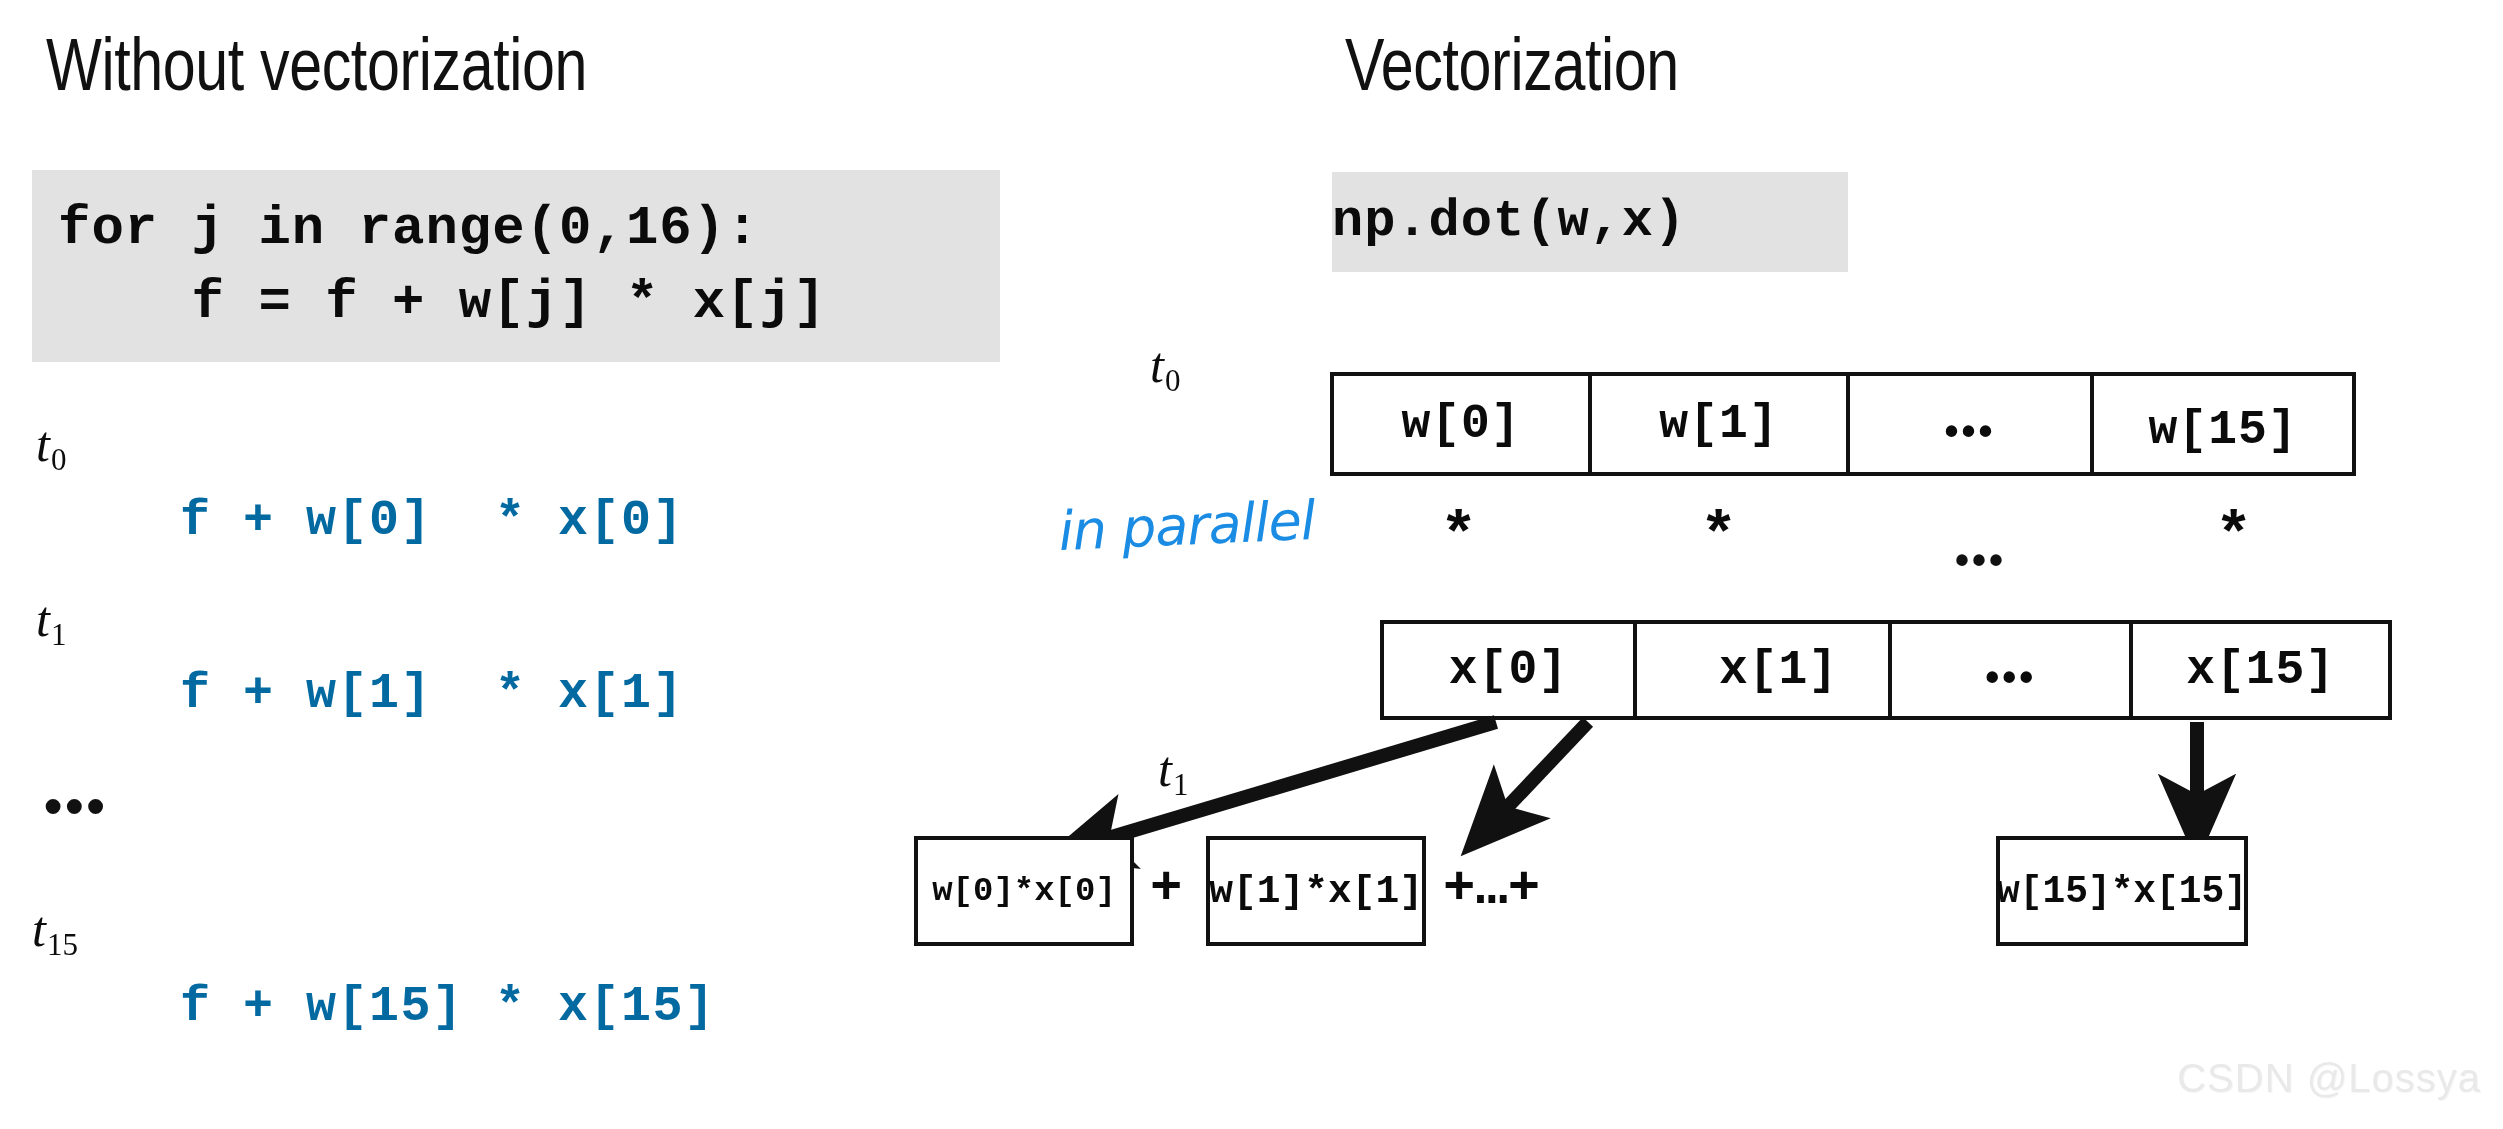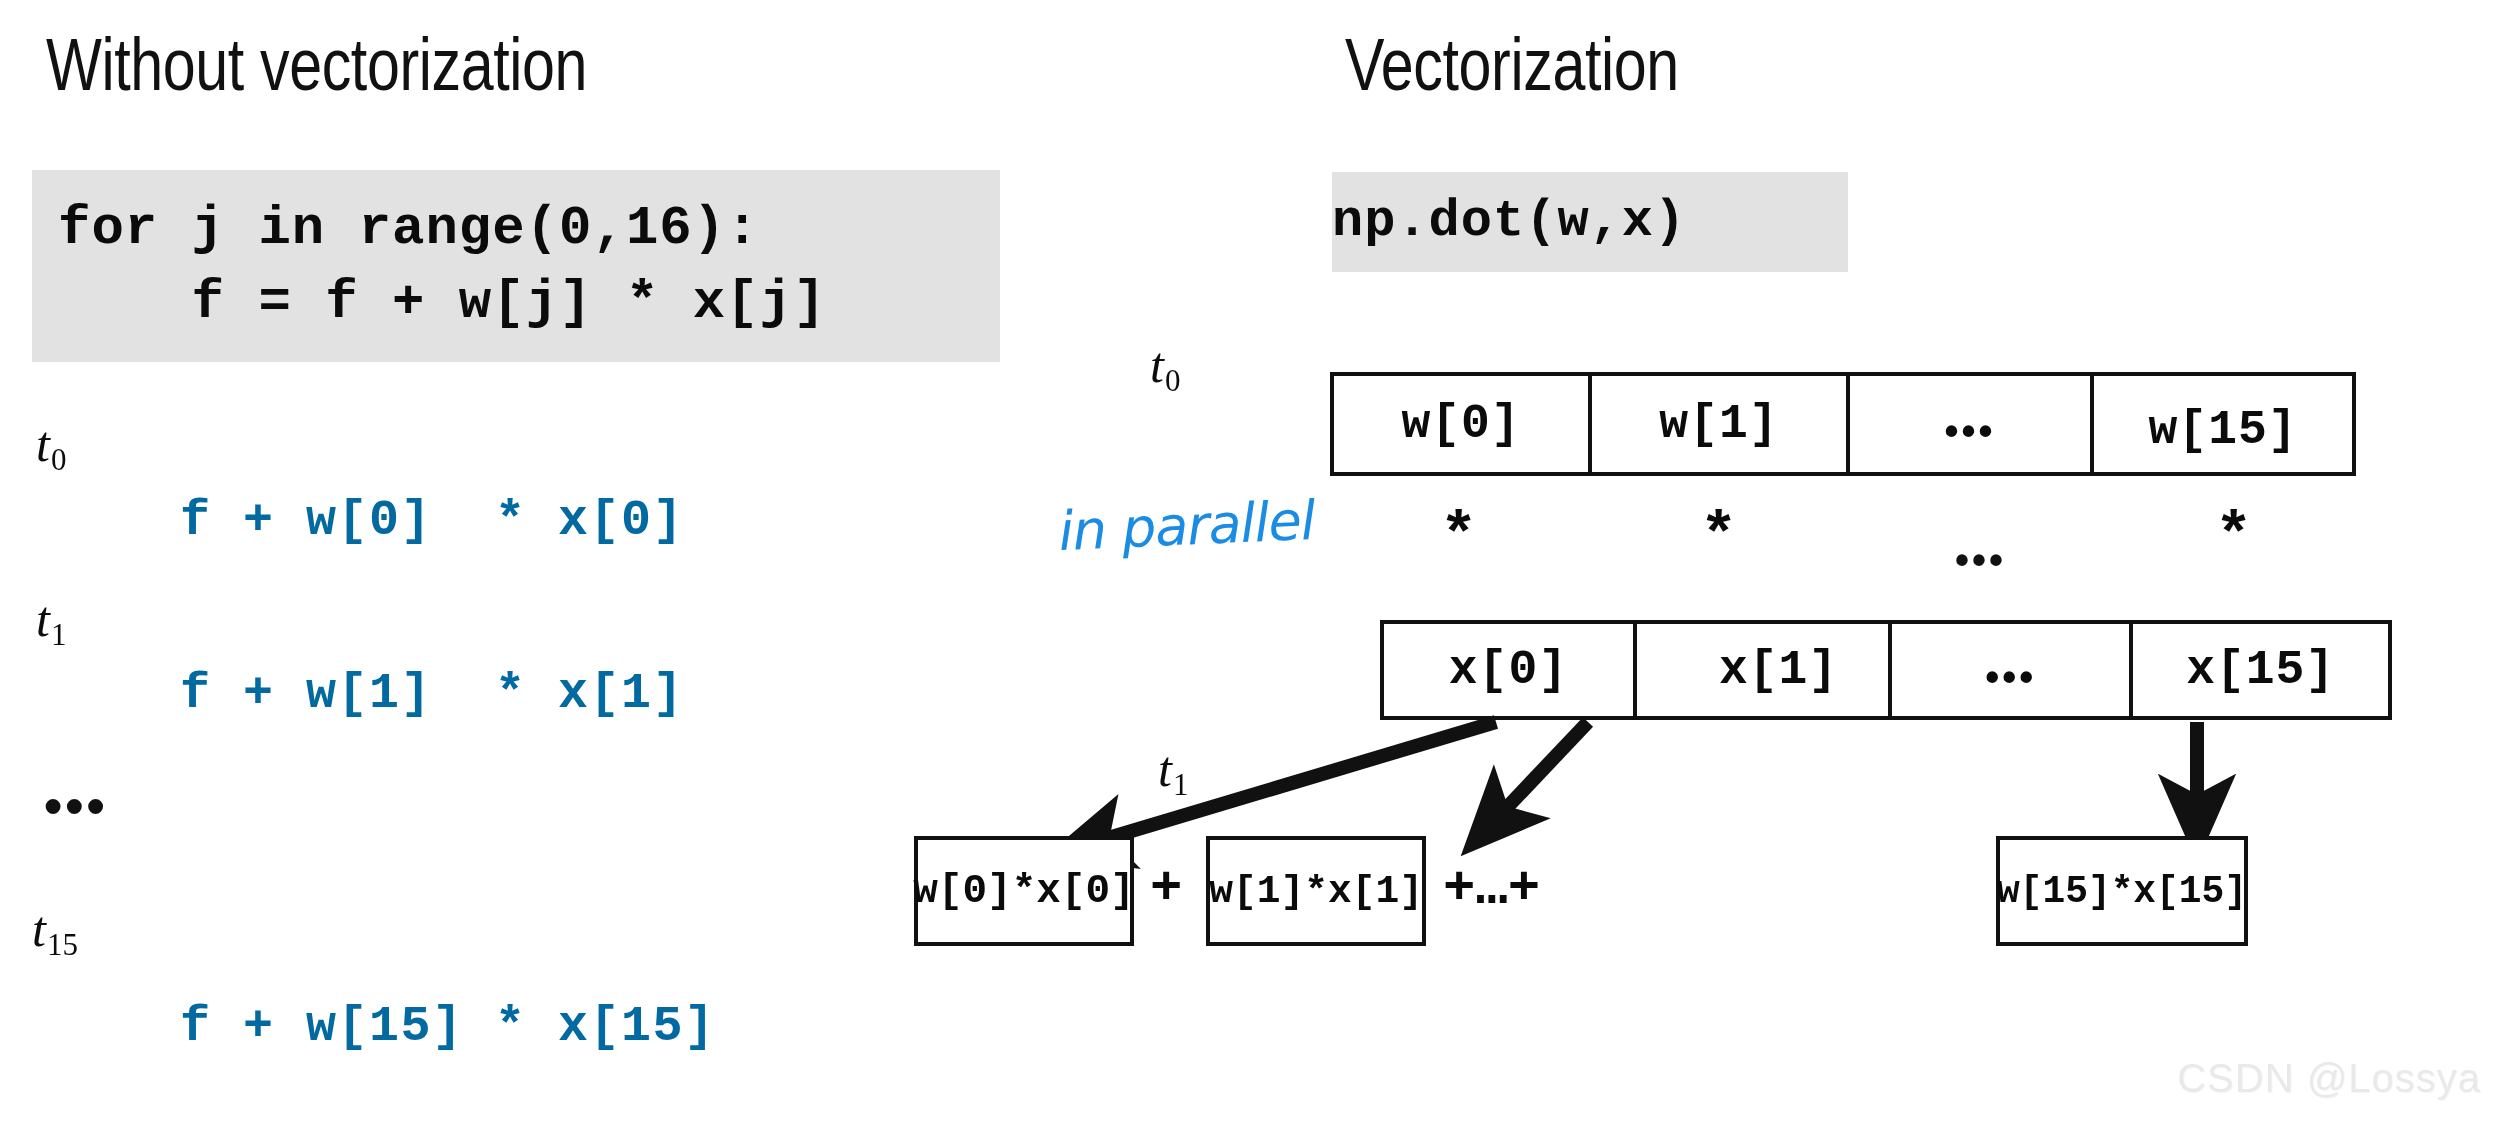--- a/index.html
+++ b/index.html
@@ -206,21 +206,21 @@
   <div class="abs tlabel" style="left:36px; top:590px;">
     <span>t</span><sub>1</sub>
   </div>
   <div class="abs expr" style="left:180px; top:665px;">f + w[1]  * x[1]</div>
 
   <div class="abs dots-left" style="left:44px; top:780px;">•••</div>
 
   <div class="abs tlabel" style="left:32px; top:900px;">
     <span>t</span><sub>15</sub>
   </div>
-  <div class="abs expr" style="left:180px; top:978px;margin-top:20px;">f + w[15] * x[15]</div>
+  <div class="abs expr" style="left:180px; top:978px;">f + w[15] * x[15]</div>
 
   <div class="abs heading" style="left:1345px; top:22px;">Vectorization</div>
 
   <div class="abs codebox" id="code-dot">np.dot(w,x)</div>
 
   <div class="abs tlabel" style="left:1150px; top:336px;">
     <span>t</span><sub>0</sub>
   </div>
 
   <div class="abs vecrow" style="left:1330px; top:372px; width:1026px; height:104px;">
@@ -255,21 +255,21 @@
       </marker>
     </defs>
 
     <line x1="1496" y1="722" x2="1068" y2="850" stroke="#111111" stroke-width="14" marker-end="url(#ah)"></line>
 
     <line x1="1588" y1="722" x2="1478" y2="838" stroke="#111111" stroke-width="14" marker-end="url(#ah)"></line>
 
     <line x1="2197" y1="722" x2="2197" y2="838" stroke="#111111" stroke-width="14" marker-end="url(#ah)"></line>
   </svg>
 
-  <div class="abs prodbox" style="left: 914px; top: 836px; width: 220px; height: 110px; font-size: 41px;">w[0]*x[0]</div>
+  <div class="abs prodbox" style="left: 914px; top: 836px; width: 220px; height: 110px; font-size: 34px;">w[0]*x[0]</div>
 
   <div class="abs plus" style="left:1150px; top:862px;">+</div>
 
   <div class="abs prodbox" style="left: 1206px; top: 836px; width: 220px; height: 110px; font-size: 39.6px;">w[1]*x[1]</div>
 
   <div class="abs plus" style="left:1443px; top:862px;">
     <span>+…+</span>
   </div>
 
   <div class="abs prodbox" style="left: 1996px; top: 836px; width: 252px; height: 110px; font-size: 37.9026px;">w[15]*x[15]</div>

